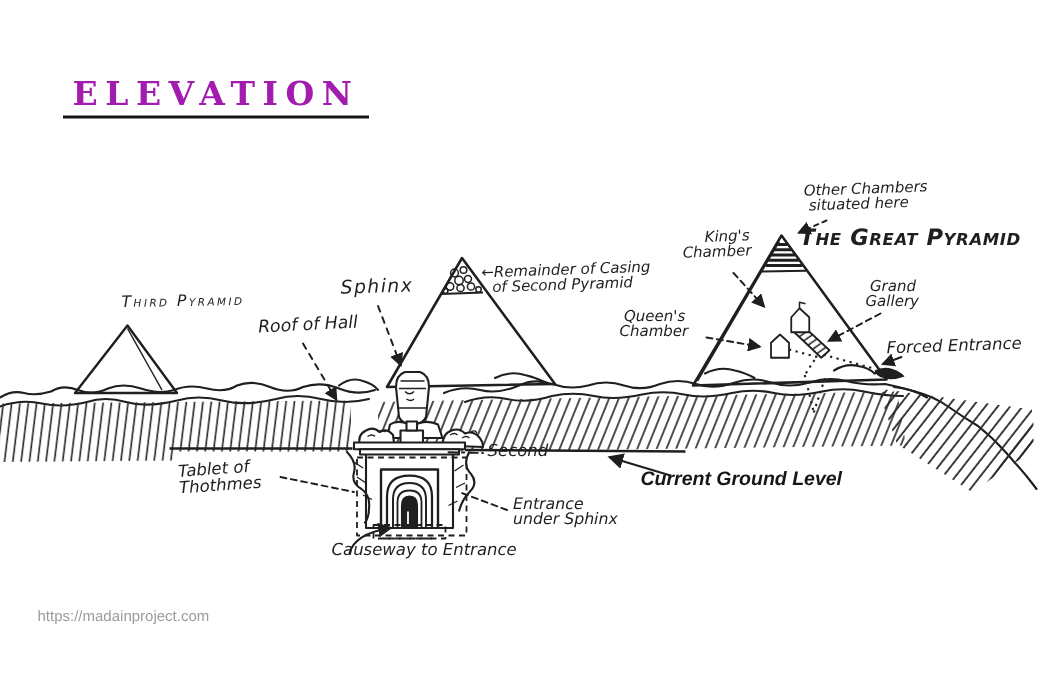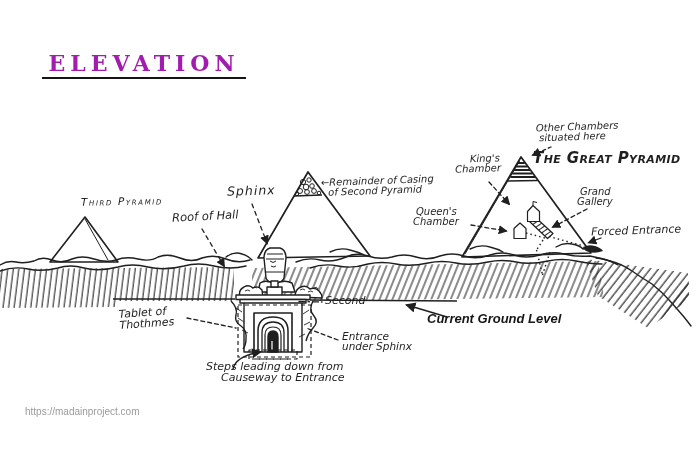--- a/index.html
+++ b/index.html
@@ -290,21 +290,20 @@
   </div>
 
   <div class="lbl lbl-cgl" style="left:427px;top:314px">Current Ground Level</div>
 
   <div class="lbl lbl-entrance" style="left:342px;top:331px">
     <span class="ln ln1">Entrance</span>
     <span class="ln ln2">under Sphinx</span>
   </div>
 
   <div class="lbl lbl-steps" style="left:206px;top:362px">
-    <span class="ln ln1">Steps leading down from</span>
     <span class="ln ln2">Causeway to Entrance</span>
   </div>
 
   <div class="watermark">
     <div class="wm-url">https://madainproject.com</div>
   </div>
 
 </div>
 
 </body></html>

